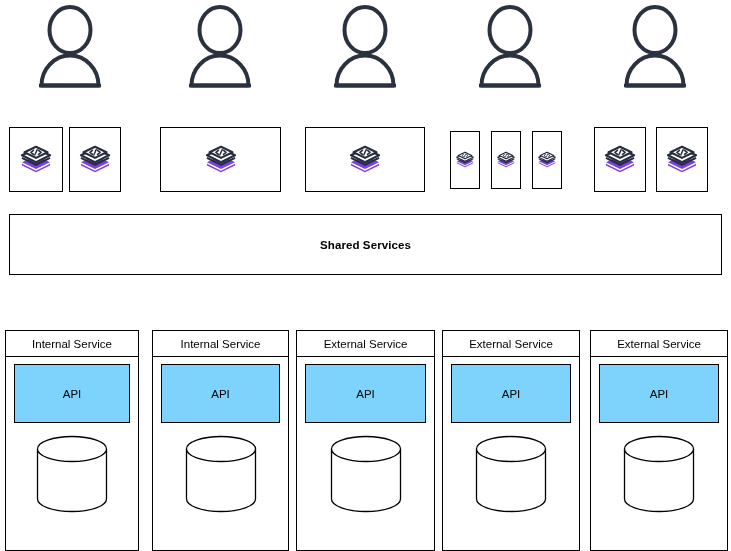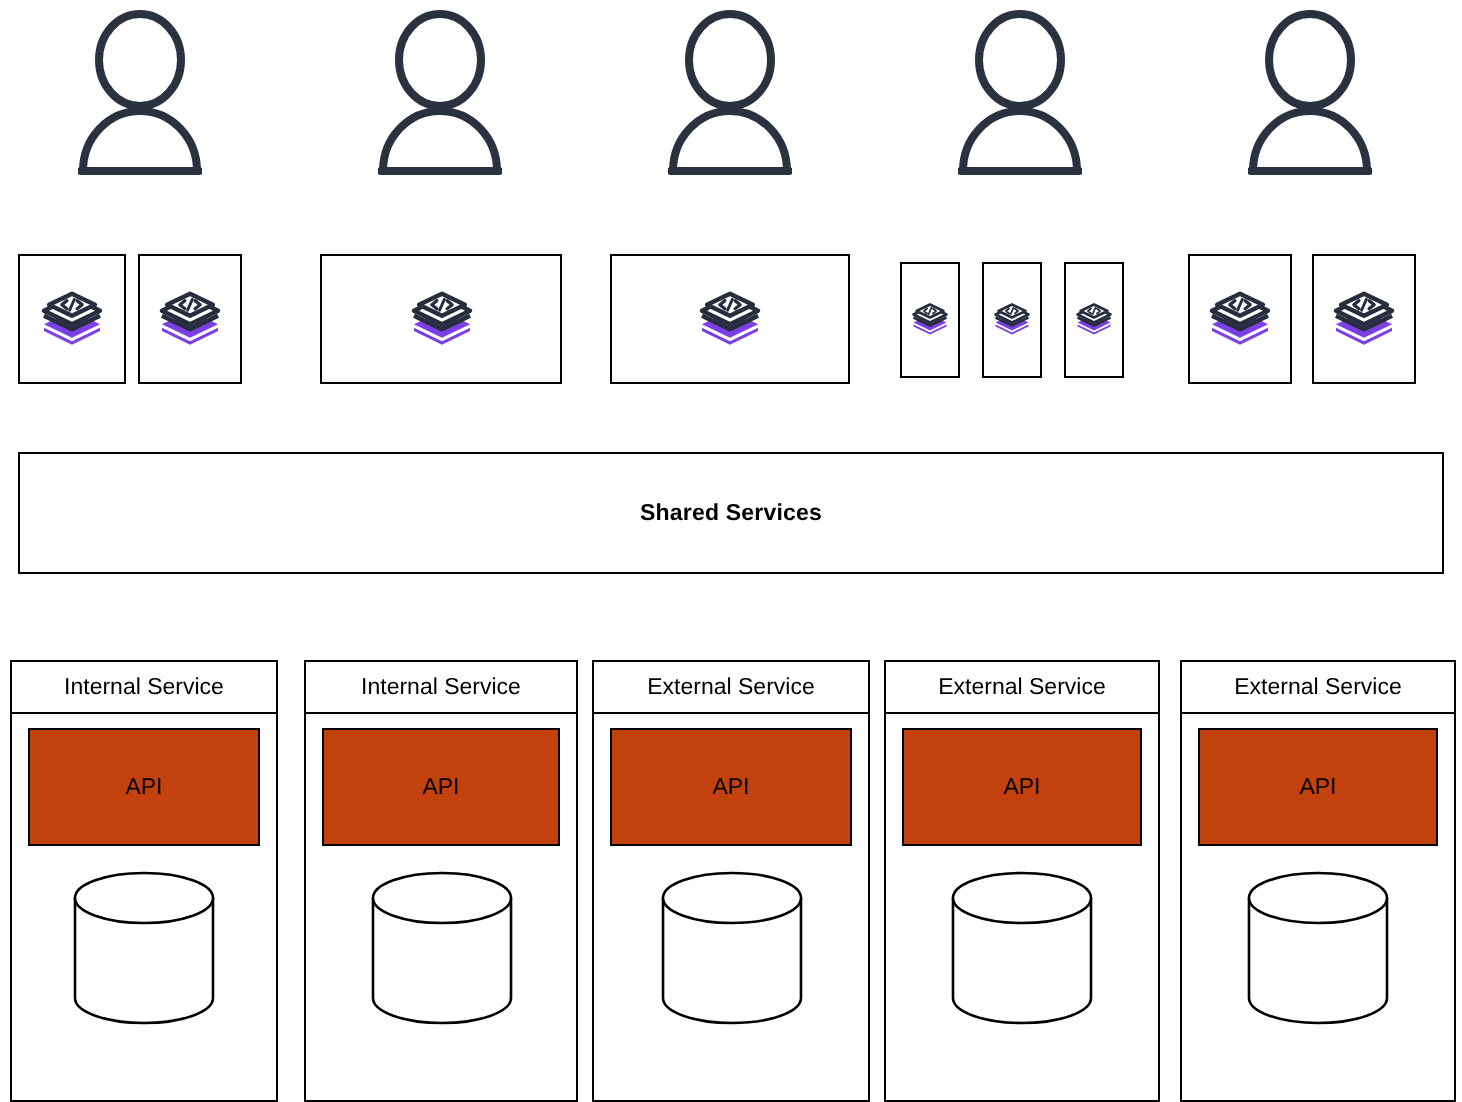--- a/index.html
+++ b/index.html
@@ -80,21 +80,21 @@
     height: calc(100% - 26px);
   }
   .api-box {
     position: absolute;
     left: 8px;
     right: 8px;
     top: 7px;
     height: 59px;
     box-sizing: border-box;
     border: 1.3px solid #000000;
-    background: #c2410c;
+    background: #7dd3fc;
     display: flex;
     align-items: center;
     justify-content: center;
     font-size: 11.5px;
     color: #000000;
   }
   .db-cylinder {
     position: absolute;
     left: 50%;
     transform: translateX(-50%);
@@ -268,21 +268,21 @@
             <path d="M3.5 17.5 L20 25.5 L36.5 17.5" fill="none" stroke="#262D3D" stroke-width="2.6" stroke-linejoin="round"></path>
             <path d="M20 17.5 L6.5 11 L20 4.5 L33.5 11 Z" fill="#ffffff" stroke="#262D3D" stroke-width="2.6" stroke-linejoin="round"></path>
             <path d="M17 8.6 L14 11 L17 13.4" fill="none" stroke="#262D3D" stroke-width="1.9" stroke-linecap="round" stroke-linejoin="round"></path>
             <path d="M23 8.6 L26 11 L23 13.4" fill="none" stroke="#262D3D" stroke-width="1.9" stroke-linecap="round" stroke-linejoin="round"></path>
             <line x1="21.4" y1="7.8" x2="18.6" y2="14.2" stroke="#262D3D" stroke-width="1.7" stroke-linecap="round"></line>
           </svg>
         </span>
       </div>
     </div>
 
-  <div class="shared-band" id="shared-band" style="left: 9px; top: 226px; width: 713px; height: 61px;">
+  <div class="shared-band" id="shared-band" style="left: 9px; top: 214px; width: 713px; height: 61px;">
     <span class="shared-band-label">Shared Services</span>
   </div>
 
   <div id="cards-layer">
       <div class="service-card" style="left: 5px; top: 330px; width: 134px; height: 221px;">
         <div class="service-card-header">Internal Service</div>
         <div class="service-card-body">
           <div class="api-box">API</div>
           <div class="db-cylinder">
             <svg viewBox="0 0 72 78" xmlns="http://www.w3.org/2000/svg">

